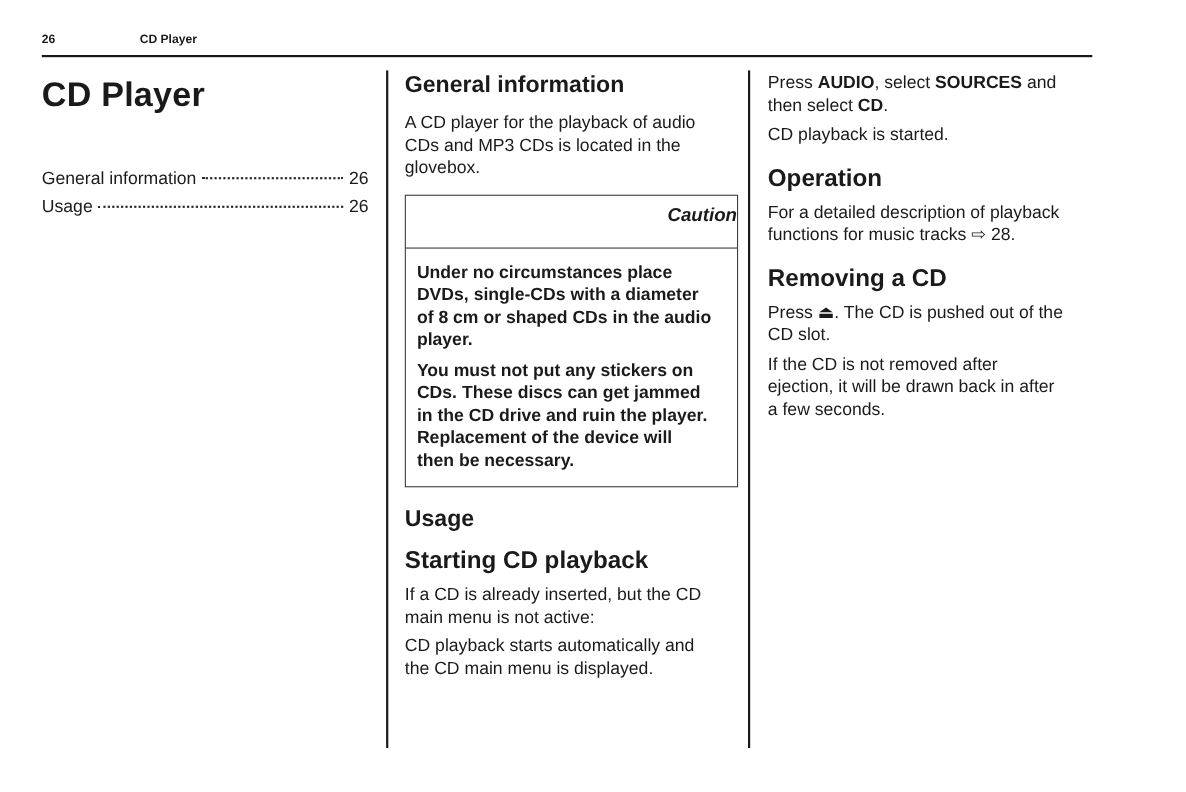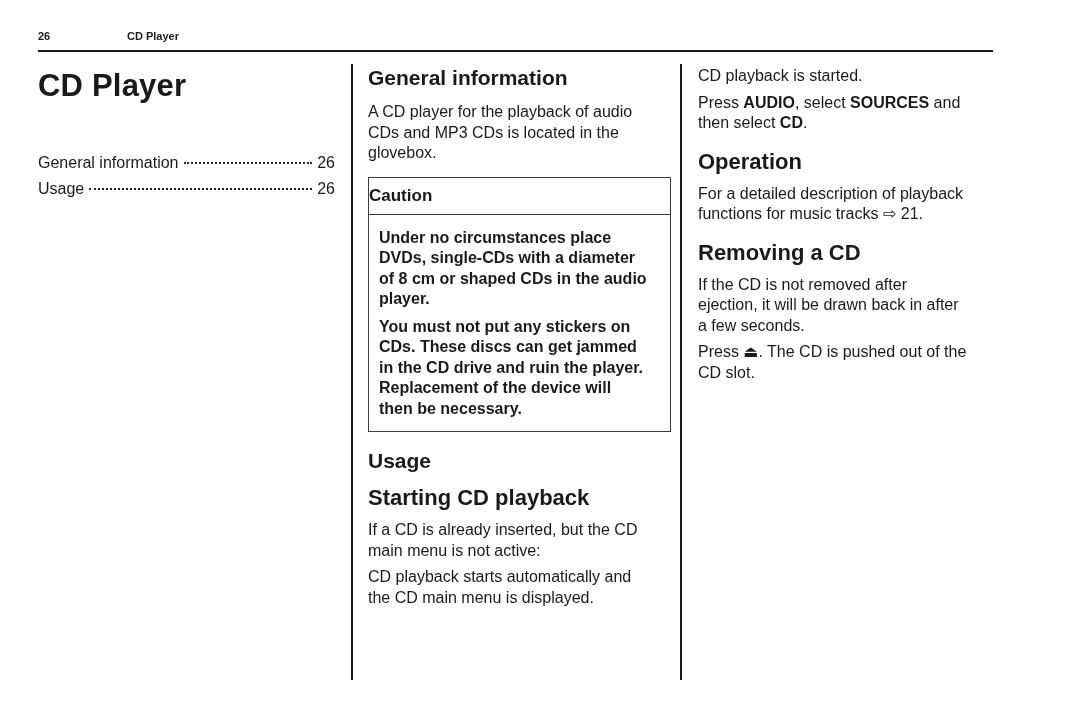--- a/index.html
+++ b/index.html
@@ -51,25 +51,26 @@
     margin: 0 5px;
     transform: translateY(-4px);
     min-width: 10px;
   }
 
   .caution {
     border: 1.5px solid #3d3d3d;
     margin: 13px 0 0 0;
   }
   .caution-title {
-    text-align: left;
+    text-align: right;
     font-weight: bold;
     font-size: 17px;
-    padding: 8px 0 8px 0;
+    padding: 8px 0 19px 0;
     border-bottom: 1.5px solid #3d3d3d;
+    font-style: italic;
   }
   .caution-body { padding: 13px 8px 12px 10px; }
   .caution-body p { margin-bottom: 7px; font-weight: bold; }
   .caution-body p:last-child { margin-bottom: 0; }
 </style>
 </head>
 <body>
 
 <div class="page-header">
   <span class="num">26</span><span>CD Player</span>
@@ -120,29 +121,29 @@
     <h3 class="first">Starting CD playback</h3>
     <p>If a CD is already inserted, but the CD
 main menu is not active:</p>
     <p>CD playback starts automatically and
 the CD main menu is displayed.</p>
   </div>
 
   <div class="vdiv"></div>
 
   <div class="col3">
-    <p>CD playback is started.</p>
     <p><span>Press </span><span class="bold">AUDIO</span><span>, select </span><span class="bold">SOURCES</span><span> and
 then select </span><span class="bold">CD</span><span>.</span></p>
+    <p>CD playback is started.</p>
 
     <h3>Operation</h3>
     <p><span>For a detailed description of playback
-functions for music tracks </span><span>⇨</span><span> 21.</span></p>
+functions for music tracks </span><span>⇨</span><span> 28.</span></p>
 
     <h3>Removing a CD</h3>
+    <p><span>Press </span><span>⏏</span><span>. The CD is pushed out of the
+CD slot.</span></p>
     <p>If the CD is not removed after
 ejection, it will be drawn back in after
 a few seconds.</p>
-    <p><span>Press </span><span>⏏</span><span>. The CD is pushed out of the
-CD slot.</span></p>
   </div>
 
 </div>
 
 </body></html>

